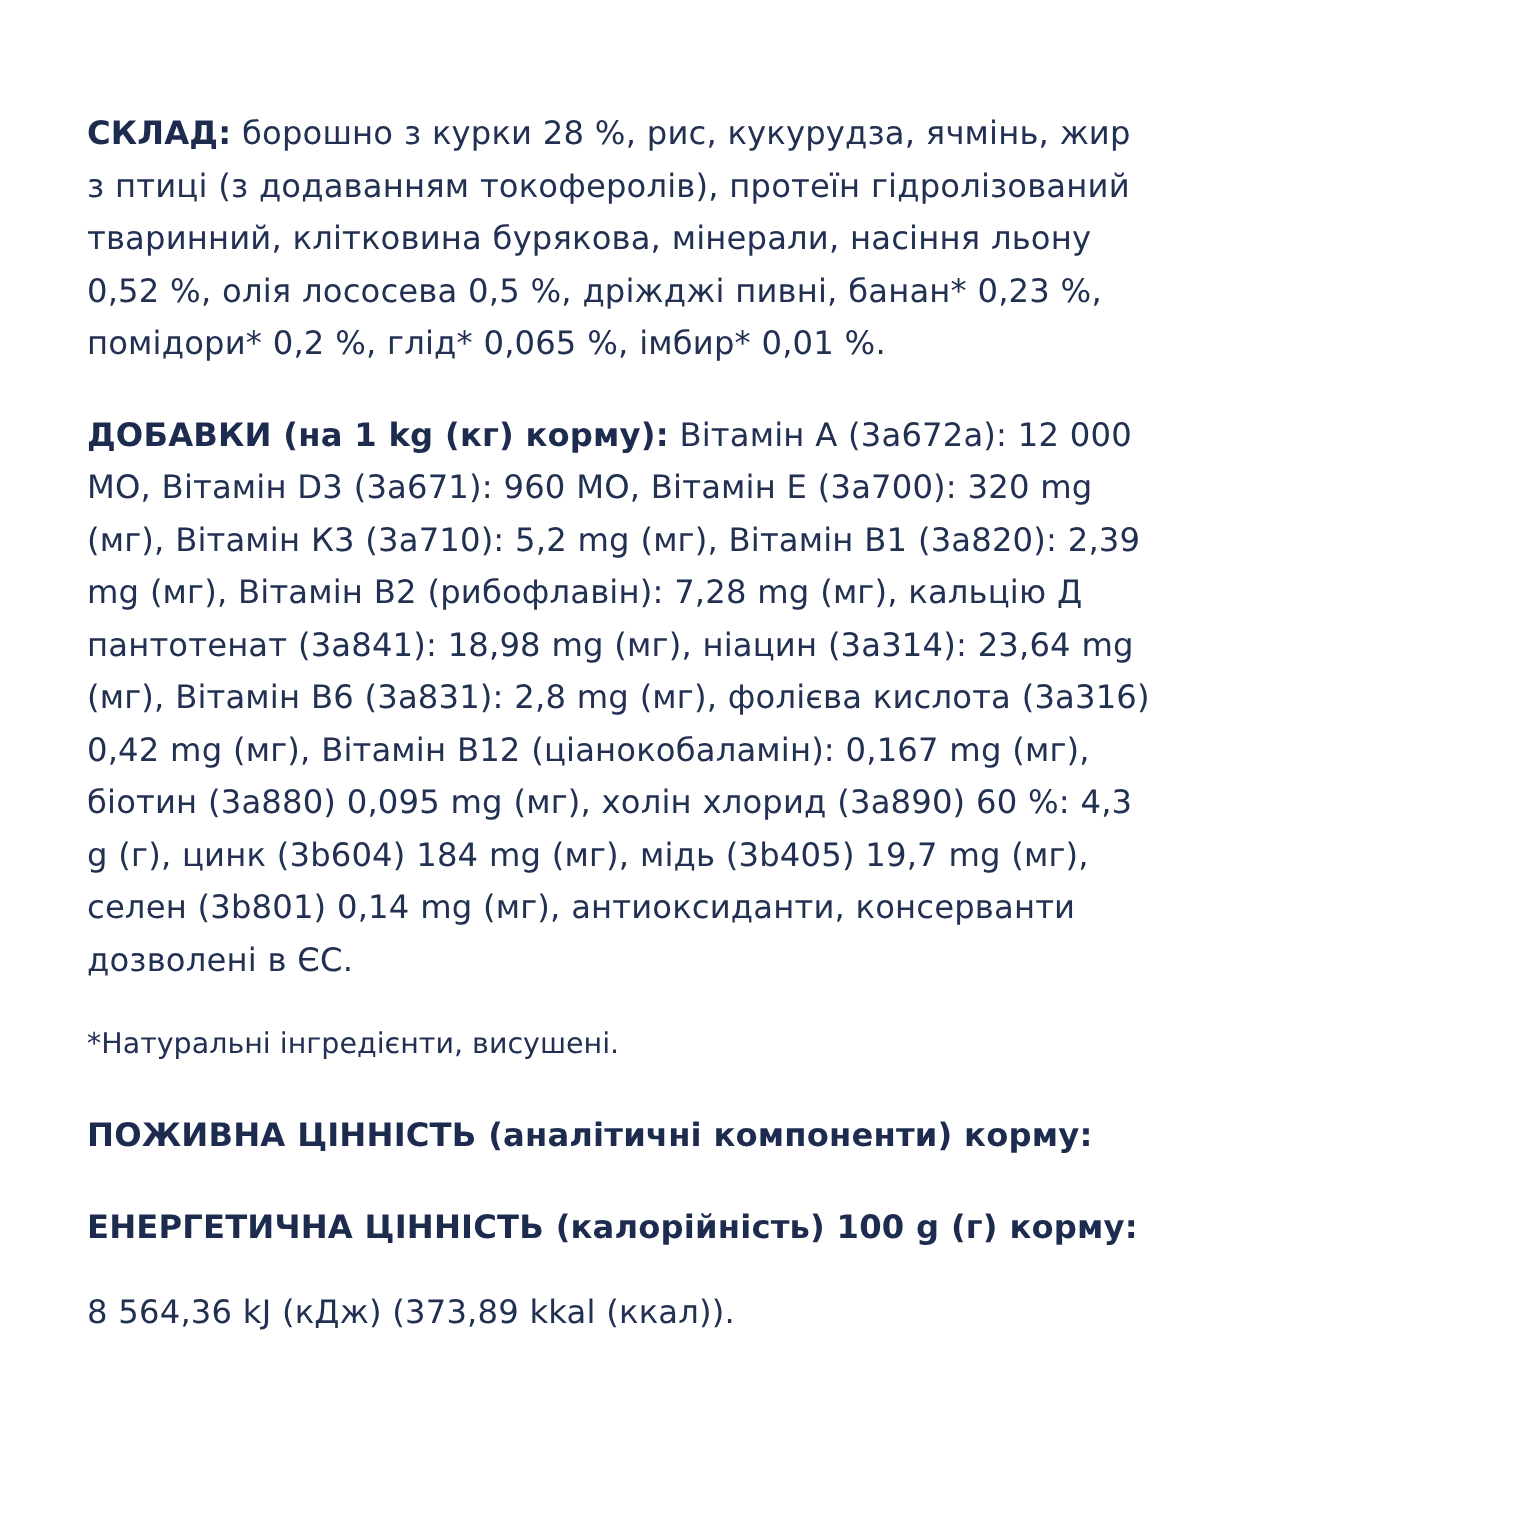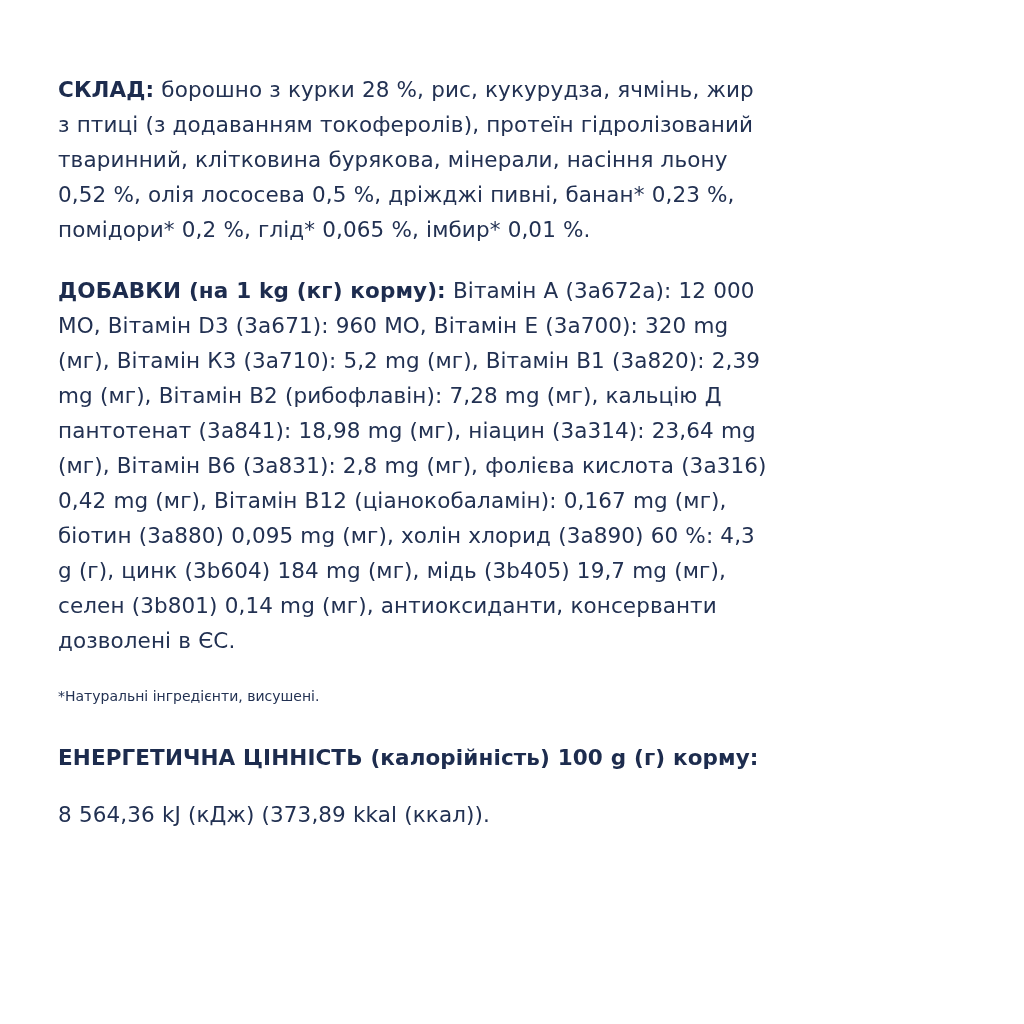--- a/index.html
+++ b/index.html
@@ -34,21 +34,21 @@
     letter-spacing: 0.1px;
     text-align: left;
     word-spacing: 0.2px;
   }
   .para b,
   .lead {
     font-weight: 700;
     color: #1d2c4e;
   }
   .note {
-    font-size: 14px;
+    font-size: 19px;
     line-height: 35px;
     color: #223152;
   }
   .tight {
     margin-top: 0;
   }
 </style>
 </head>
 <body>
 
@@ -57,20 +57,21 @@
   <div class="block">
     <p class="para"><b>СКЛАД:</b><span> борошно з курки 28 %, рис, кукурудза, ячмінь, жир з птиці (з додаванням токоферолів), протеїн гідролізований тваринний, клітковина бурякова, мінерали, насіння льону 0,52 %, олія лососева 0,5 %, дріжджі пивні, банан* 0,23 %, помідори* 0,2 %, глід* 0,065 %, імбир* 0,01 %.</span></p>
   </div>
 
   <div class="block">
     <p class="para"><b>ДОБАВКИ (на 1 kg (кг) корму):</b><span> Вітамін А (3а672а): 12 000 МО, Вітамін D3 (3а671): 960 МО, Вітамін Е (3а700): 320 mg (мг), Вітамін К3 (3а710): 5,2 mg (мг), Вітамін В1 (3а820): 2,39 mg (мг), Вітамін В2 (рибофлавін): 7,28 mg (мг), кальцію Д пантотенат (3а841): 18,98 mg (мг), ніацин (3а314): 23,64 mg (мг), Вітамін В6 (3а831): 2,8 mg (мг), фолієва кислота (3а316) 0,42 mg (мг), Вітамін В12 (ціанокобаламін): 0,167 mg (мг), біотин (3а880) 0,095 mg (мг), холін хлорид (3а890) 60 %: 4,3 g (г), цинк (3b604) 184 mg (мг), мідь (3b405) 19,7 mg (мг), селен (3b801) 0,14 mg (мг), антиоксиданти, консерванти дозволені в ЄС.</span></p>
     <p class="note tight">*Натуральні інгредієнти, висушені.</p>
   </div>
 
   <div class="block">
+    <p class="para"><b>ПОЖИВНА ЦІННІСТЬ</b><b style="font-weight:700"> (аналітичні компоненти) корму:</b></p>
   </div>
 
   <div class="block">
     <p class="para"><b>ЕНЕРГЕТИЧНА ЦІННІСТЬ</b><b style="font-weight:700"> (калорійність) 100 g (г) корму:</b></p>
     <p class="para">8 564,36 kJ (кДж) (373,89 kkal (ккал)).</p>
   </div>
 
 </div>
 
 </body></html>

